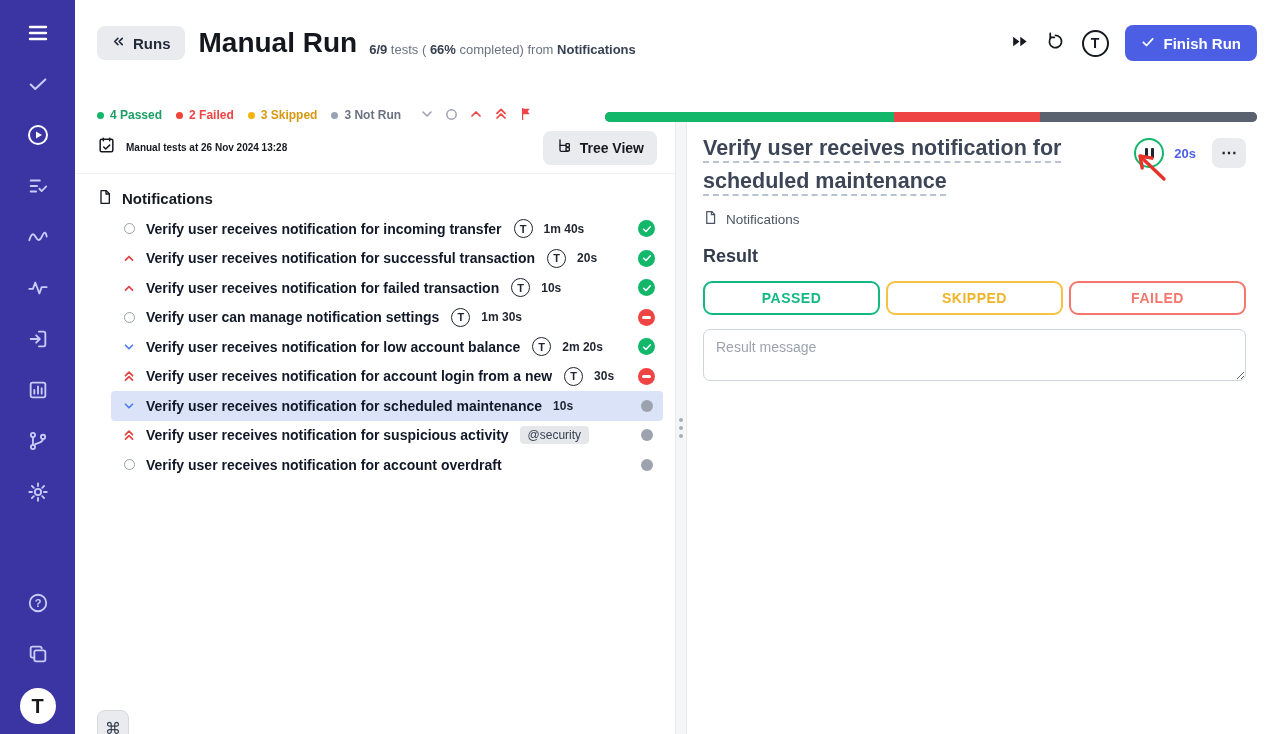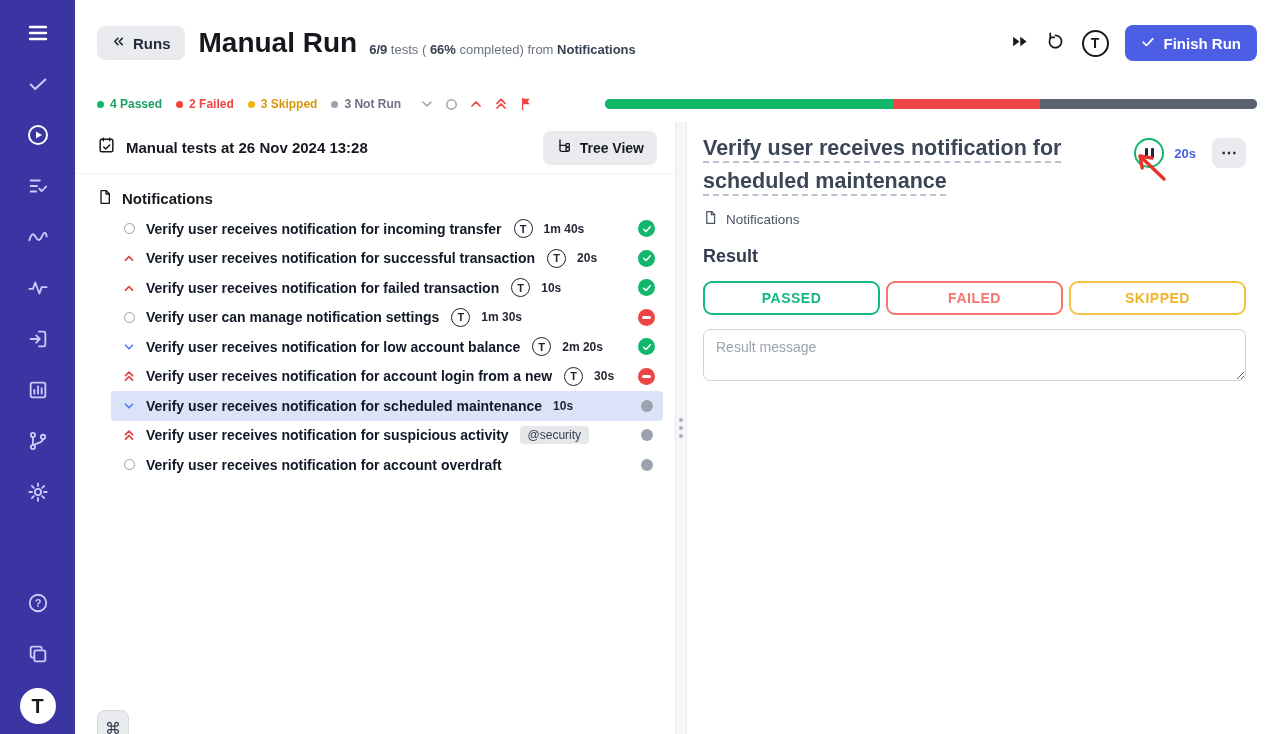--- a/index.html
+++ b/index.html
@@ -28,21 +28,21 @@
   .subtitle { margin-left:12px; font-size:13px; color:#6b7280; padding-top:12px; white-space:nowrap; }
   .subtitle .b { font-weight:700; color:#374151; }
   .topbar-right { margin-left:auto; display:flex; align-items:center; gap:16px; }
   .icon-btn { background:none; border:none; padding:0; color:#16191f; cursor:pointer; display:flex; align-items:center; }
   .header-logo { width:27px; height:27px; border-radius:50%; border:2.5px solid #16191f; display:flex;
     align-items:center; justify-content:center; font-weight:800; font-size:14px; color:#16191f; }
   .finish-btn { background:#4c5fe4; color:#fff; border:none; border-radius:8px; height:36px; padding:0 16px;
     font-size:15px; font-weight:700; display:flex; align-items:center; gap:9px; cursor:pointer; }
 
   
-  .statsbar { height:36px; display:flex; align-items:center; padding:0 23px 0 22px; }
+  .statsbar { height:36px; display:flex; align-items:flex-end; padding:0 23px 0 22px; }
   .stat { display:flex; align-items:center; gap:6px; font-size:12px; font-weight:700; margin-right:14px; }
   .dot { width:7px; height:7px; border-radius:50%; }
   .stat.passed { color:#1a9e64; } .stat.passed .dot { background:#12b76a; }
   .stat.failed { color:#ee4444; } .stat.failed .dot { background:#f04438; }
   .stat.skipped { color:#d9970f; } .stat.skipped .dot { background:#f5b20b; }
   .stat.notrun { color:#6b7280; } .stat.notrun .dot { background:#98a2b3; }
   .stat-icons { display:flex; align-items:center; gap:9px; margin-left:4px; }
   .stat-icons .icon-btn { color:#9ca3af; }
   .stat-icons .red { color:#ef4444; }
   .progressbar { margin-left:auto; width:652px; height:10px; border-radius:6px; overflow:hidden; display:flex; background:#5a6270; }
@@ -50,21 +50,21 @@
   .seg.passed { background:#12b76a; }
   .seg.failed { background:#ef4444; }
   .seg.rest { background:#5a6270; flex:1; }
 
   
   .content { flex:1; display:flex; min-height:0; }
 
   .left-panel { width:600px; display:flex; flex-direction:column; position:relative; flex-shrink:0; }
   .panel-head { height:52px; display:flex; align-items:center; gap:10px; padding:0 18px 0 22px;
     border-bottom:1px solid #f0f1f4; }
-  .ph-title { font-size:15px; font-weight:600; color:#16191f; }
+  .ph-title { font-size:10px; font-weight:600; color:#16191f; }
   .treeview-btn { margin-left:auto; display:flex; align-items:center; gap:8px; background:#e9ebef; border:none;
     border-radius:8px; height:34px; padding:0 13px; font-size:14px; font-weight:600; color:#16191f; cursor:pointer; }
 
   .tree { flex:1; overflow:hidden; padding:8px 12px 0 22px; }
   .group-row { display:flex; align-items:center; gap:9px; height:32px; font-size:15px; font-weight:700; color:#16191f; }
   .trow { display:flex; align-items:center; height:29.5px; margin-left:14px; padding:0 8px 0 10px;
     border-radius:4px; gap:9px; cursor:pointer; }
   .trow.selected { background:#dbe3f9; }
   .pri { width:16px; display:flex; justify-content:center; align-items:center; }
   .circ { width:11px; height:11px; border-radius:50%; border:1.6px solid #9aa1ac; display:inline-block; }
@@ -487,22 +487,22 @@
               </svg></span>
           <span>Notifications</span>
         </div>
 
         <div class="result-row">
           <span class="result-label">Result</span>
         </div>
 
         <div class="status-btns">
           <button class="sbtn p">PASSED</button>
+          <button class="sbtn s">SKIPPED</button>
           <button class="sbtn f">FAILED</button>
-          <button class="sbtn s">SKIPPED</button>
         </div>
 
         <textarea class="msg-box" placeholder="Result message" style=""></textarea>
       </section>
 
     </div>
   </div>
 </div>
 
 </body></html>

